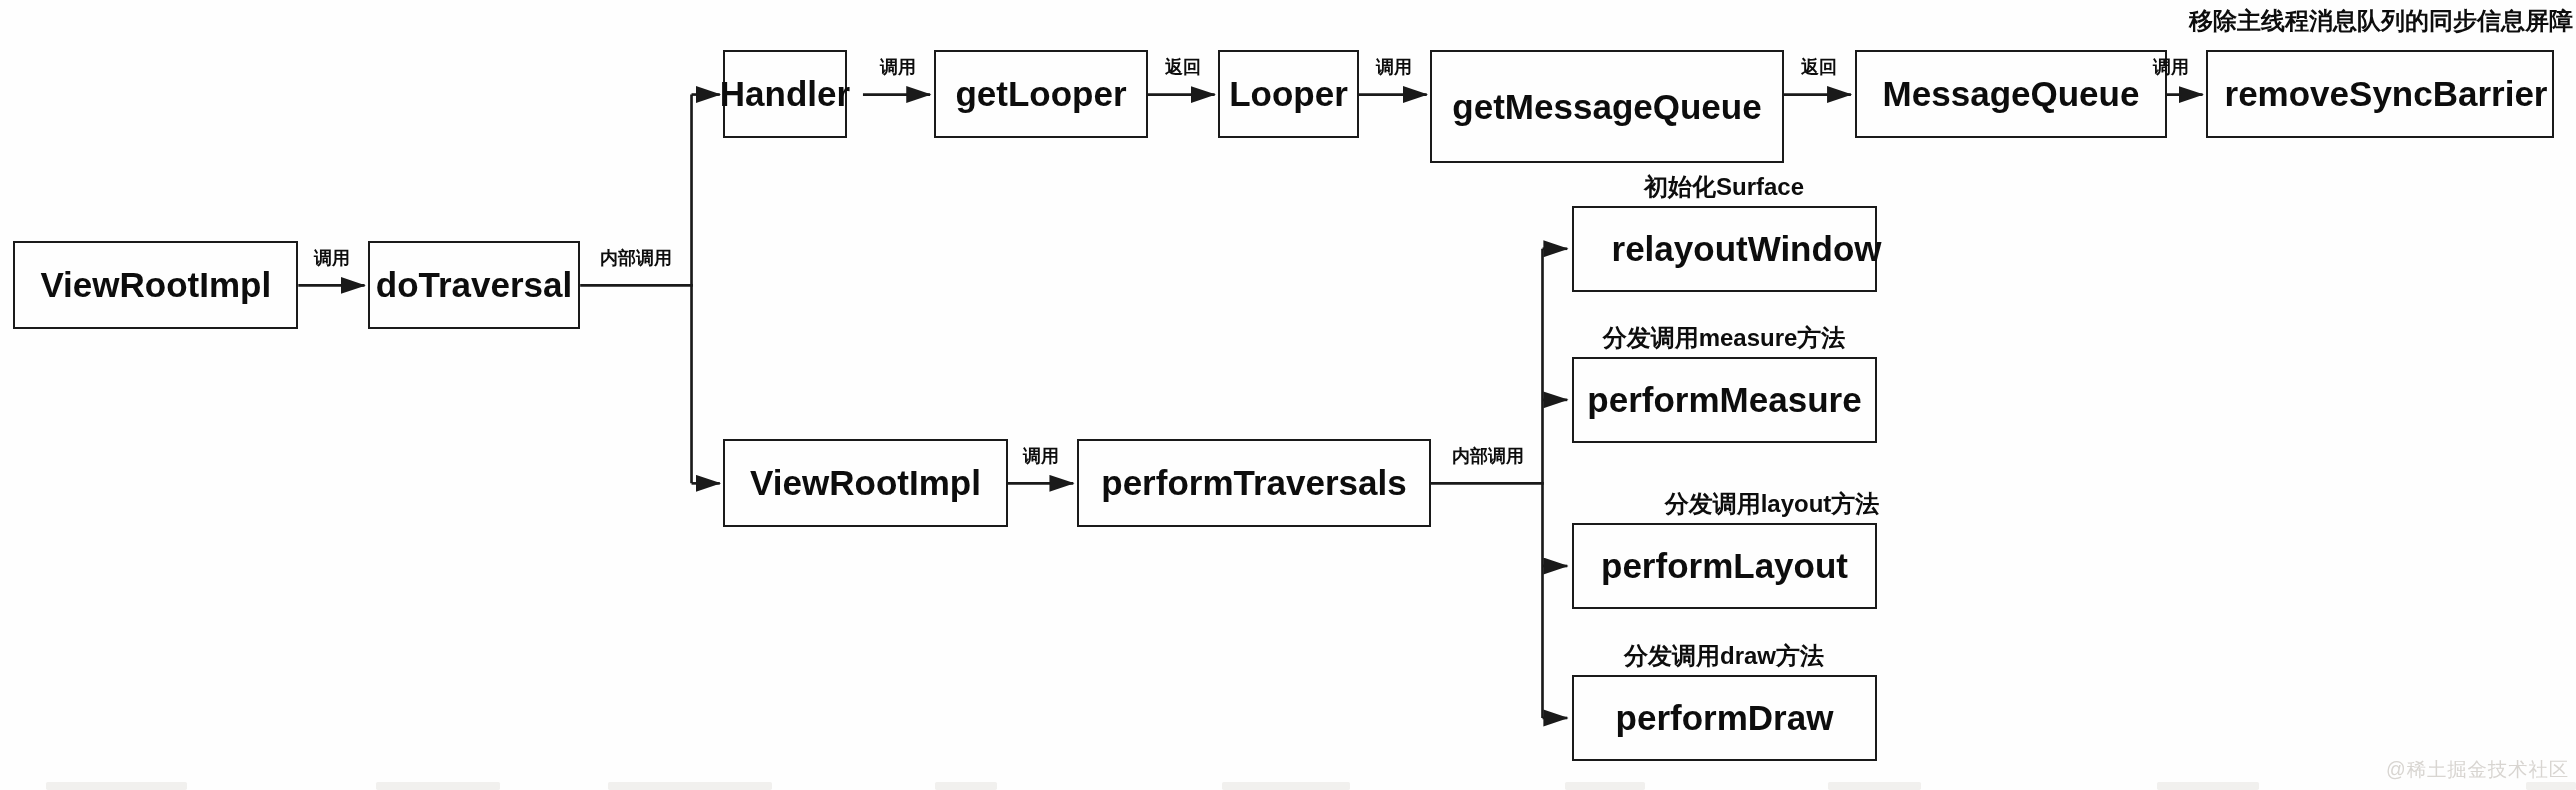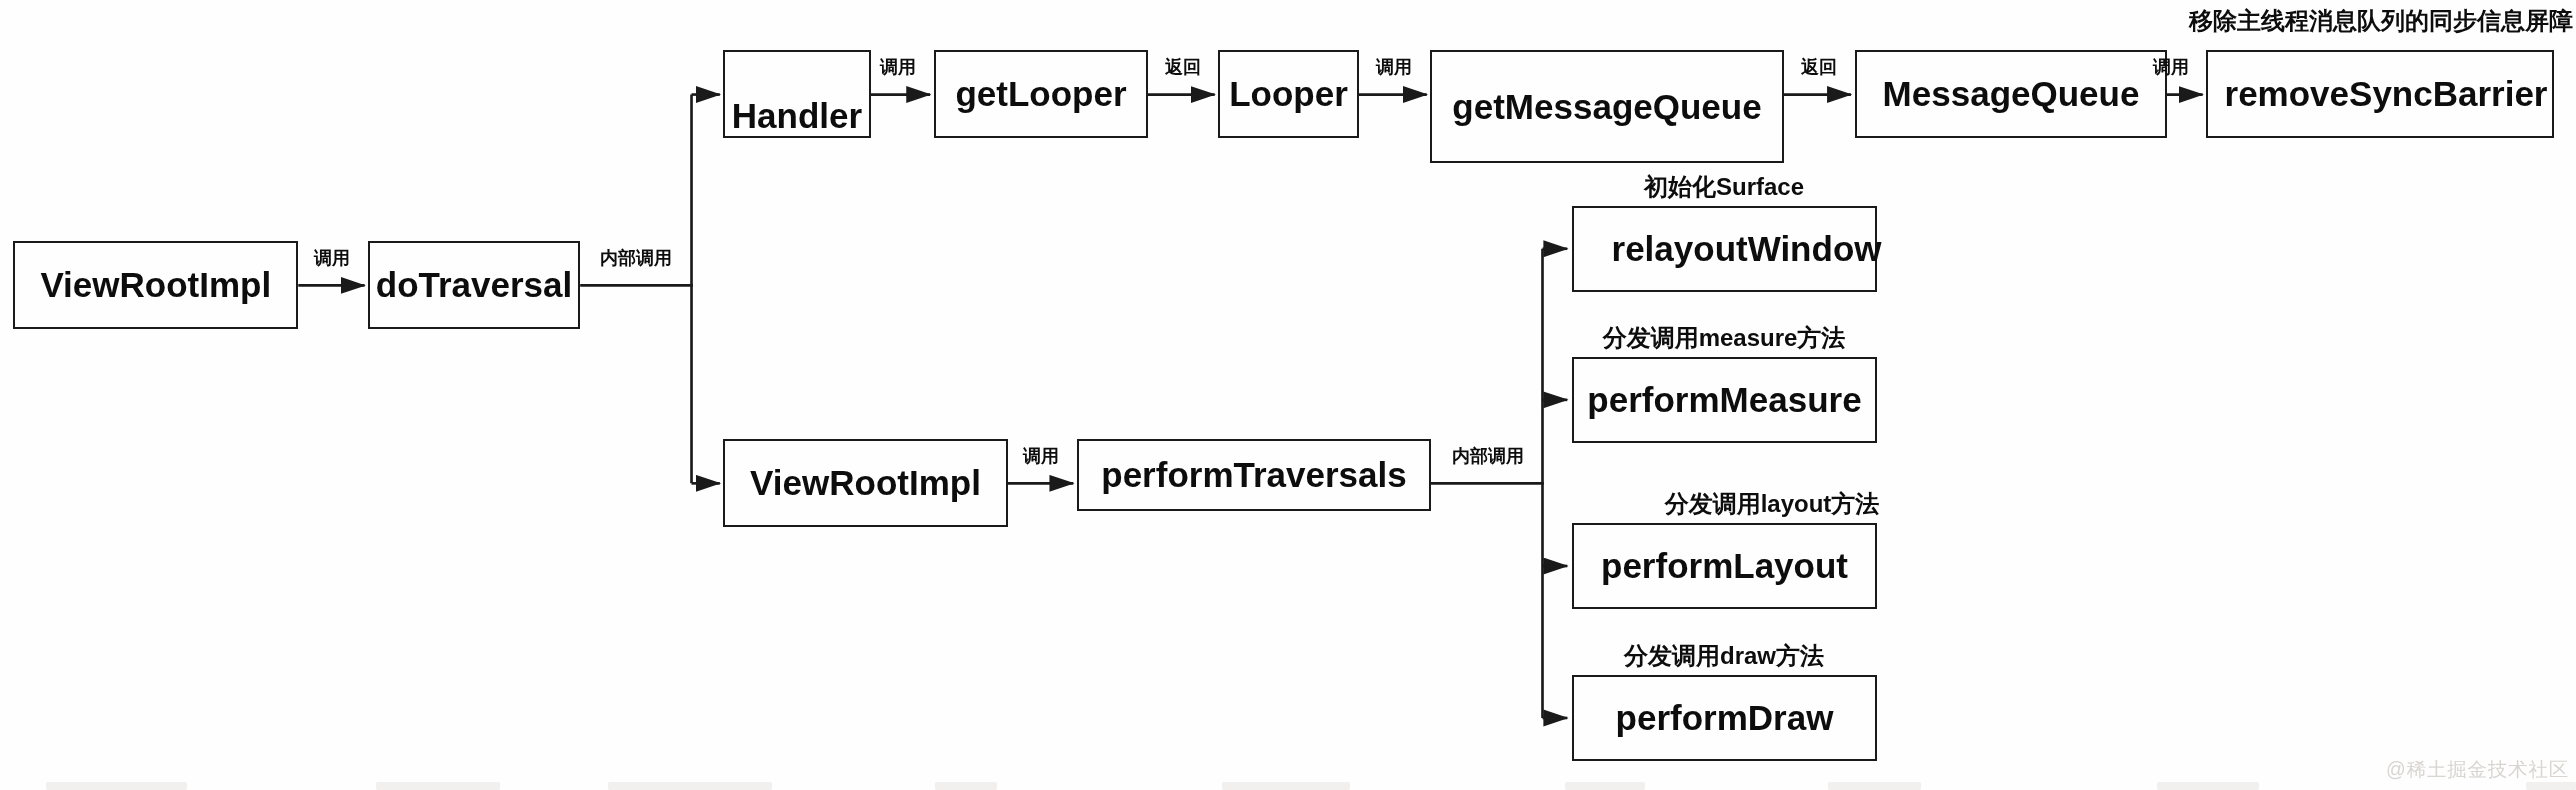--- a/index.html
+++ b/index.html
@@ -100,21 +100,21 @@
       </g>
   </svg>
 
   <div id="nodes-layer">
       <div class="node" style="left: 13.3px; top: 241px; width: 285px; height: 88px;">
         <span class="node-label">ViewRootImpl</span>
       </div>
       <div class="node" style="left: 368px; top: 241px; width: 212px; height: 88px;">
         <span class="node-label">doTraversal</span>
       </div>
-      <div class="node" style="left: 723px; top: 50px; width: 148px; height: 88px; align-items: flex-end;">
+      <div class="node" style="left: 723px; top: 50px; width: 124px; height: 88px;">
         <span class="node-label">Handler</span>
       </div>
       <div class="node" style="left: 934px; top: 50px; width: 214px; height: 88px;">
         <span class="node-label">getLooper</span>
       </div>
       <div class="node" style="left: 1218px; top: 50px; width: 141px; height: 88px;">
         <span class="node-label">Looper</span>
       </div>
       <div class="node" style="left: 1430px; top: 50px; width: 354px; height: 113px;">
         <span class="node-label">getMessageQueue</span>
@@ -122,21 +122,21 @@
       <div class="node" style="left: 1855px; top: 50px; width: 312px; height: 88px;">
         <span class="node-label">MessageQueue</span>
       </div>
       <div class="node" style="left: 2206px; top: 50px; width: 348px; height: 88px; padding-left: 12px;">
         <span class="node-label">removeSyncBarrier</span>
       </div>
       <div class="caption" style="left: 2381px; top: 5.3px; text-align: right;">移除主线程消息队列的同步信息屏障</div>
       <div class="node" style="left: 723px; top: 439px; width: 285px; height: 88px;">
         <span class="node-label">ViewRootImpl</span>
       </div>
-      <div class="node" style="left: 1077px; top: 439px; width: 354px; height: 72px;">
+      <div class="node" style="left: 1077px; top: 439px; width: 354px; height: 88px;">
         <span class="node-label">performTraversals</span>
       </div>
       <div class="node" style="left: 1572px; top: 206px; width: 305px; height: 86px; padding-left: 44px;">
         <span class="node-label">relayoutWindow</span>
       </div>
       <div class="caption" style="left: 1724px; top: 171px;">初始化Surface</div>
       <div class="node" style="left: 1572px; top: 357px; width: 305px; height: 86px;">
         <span class="node-label">performMeasure</span>
       </div>
       <div class="caption" style="left: 1724px; top: 322px;">分发调用measure方法</div>

